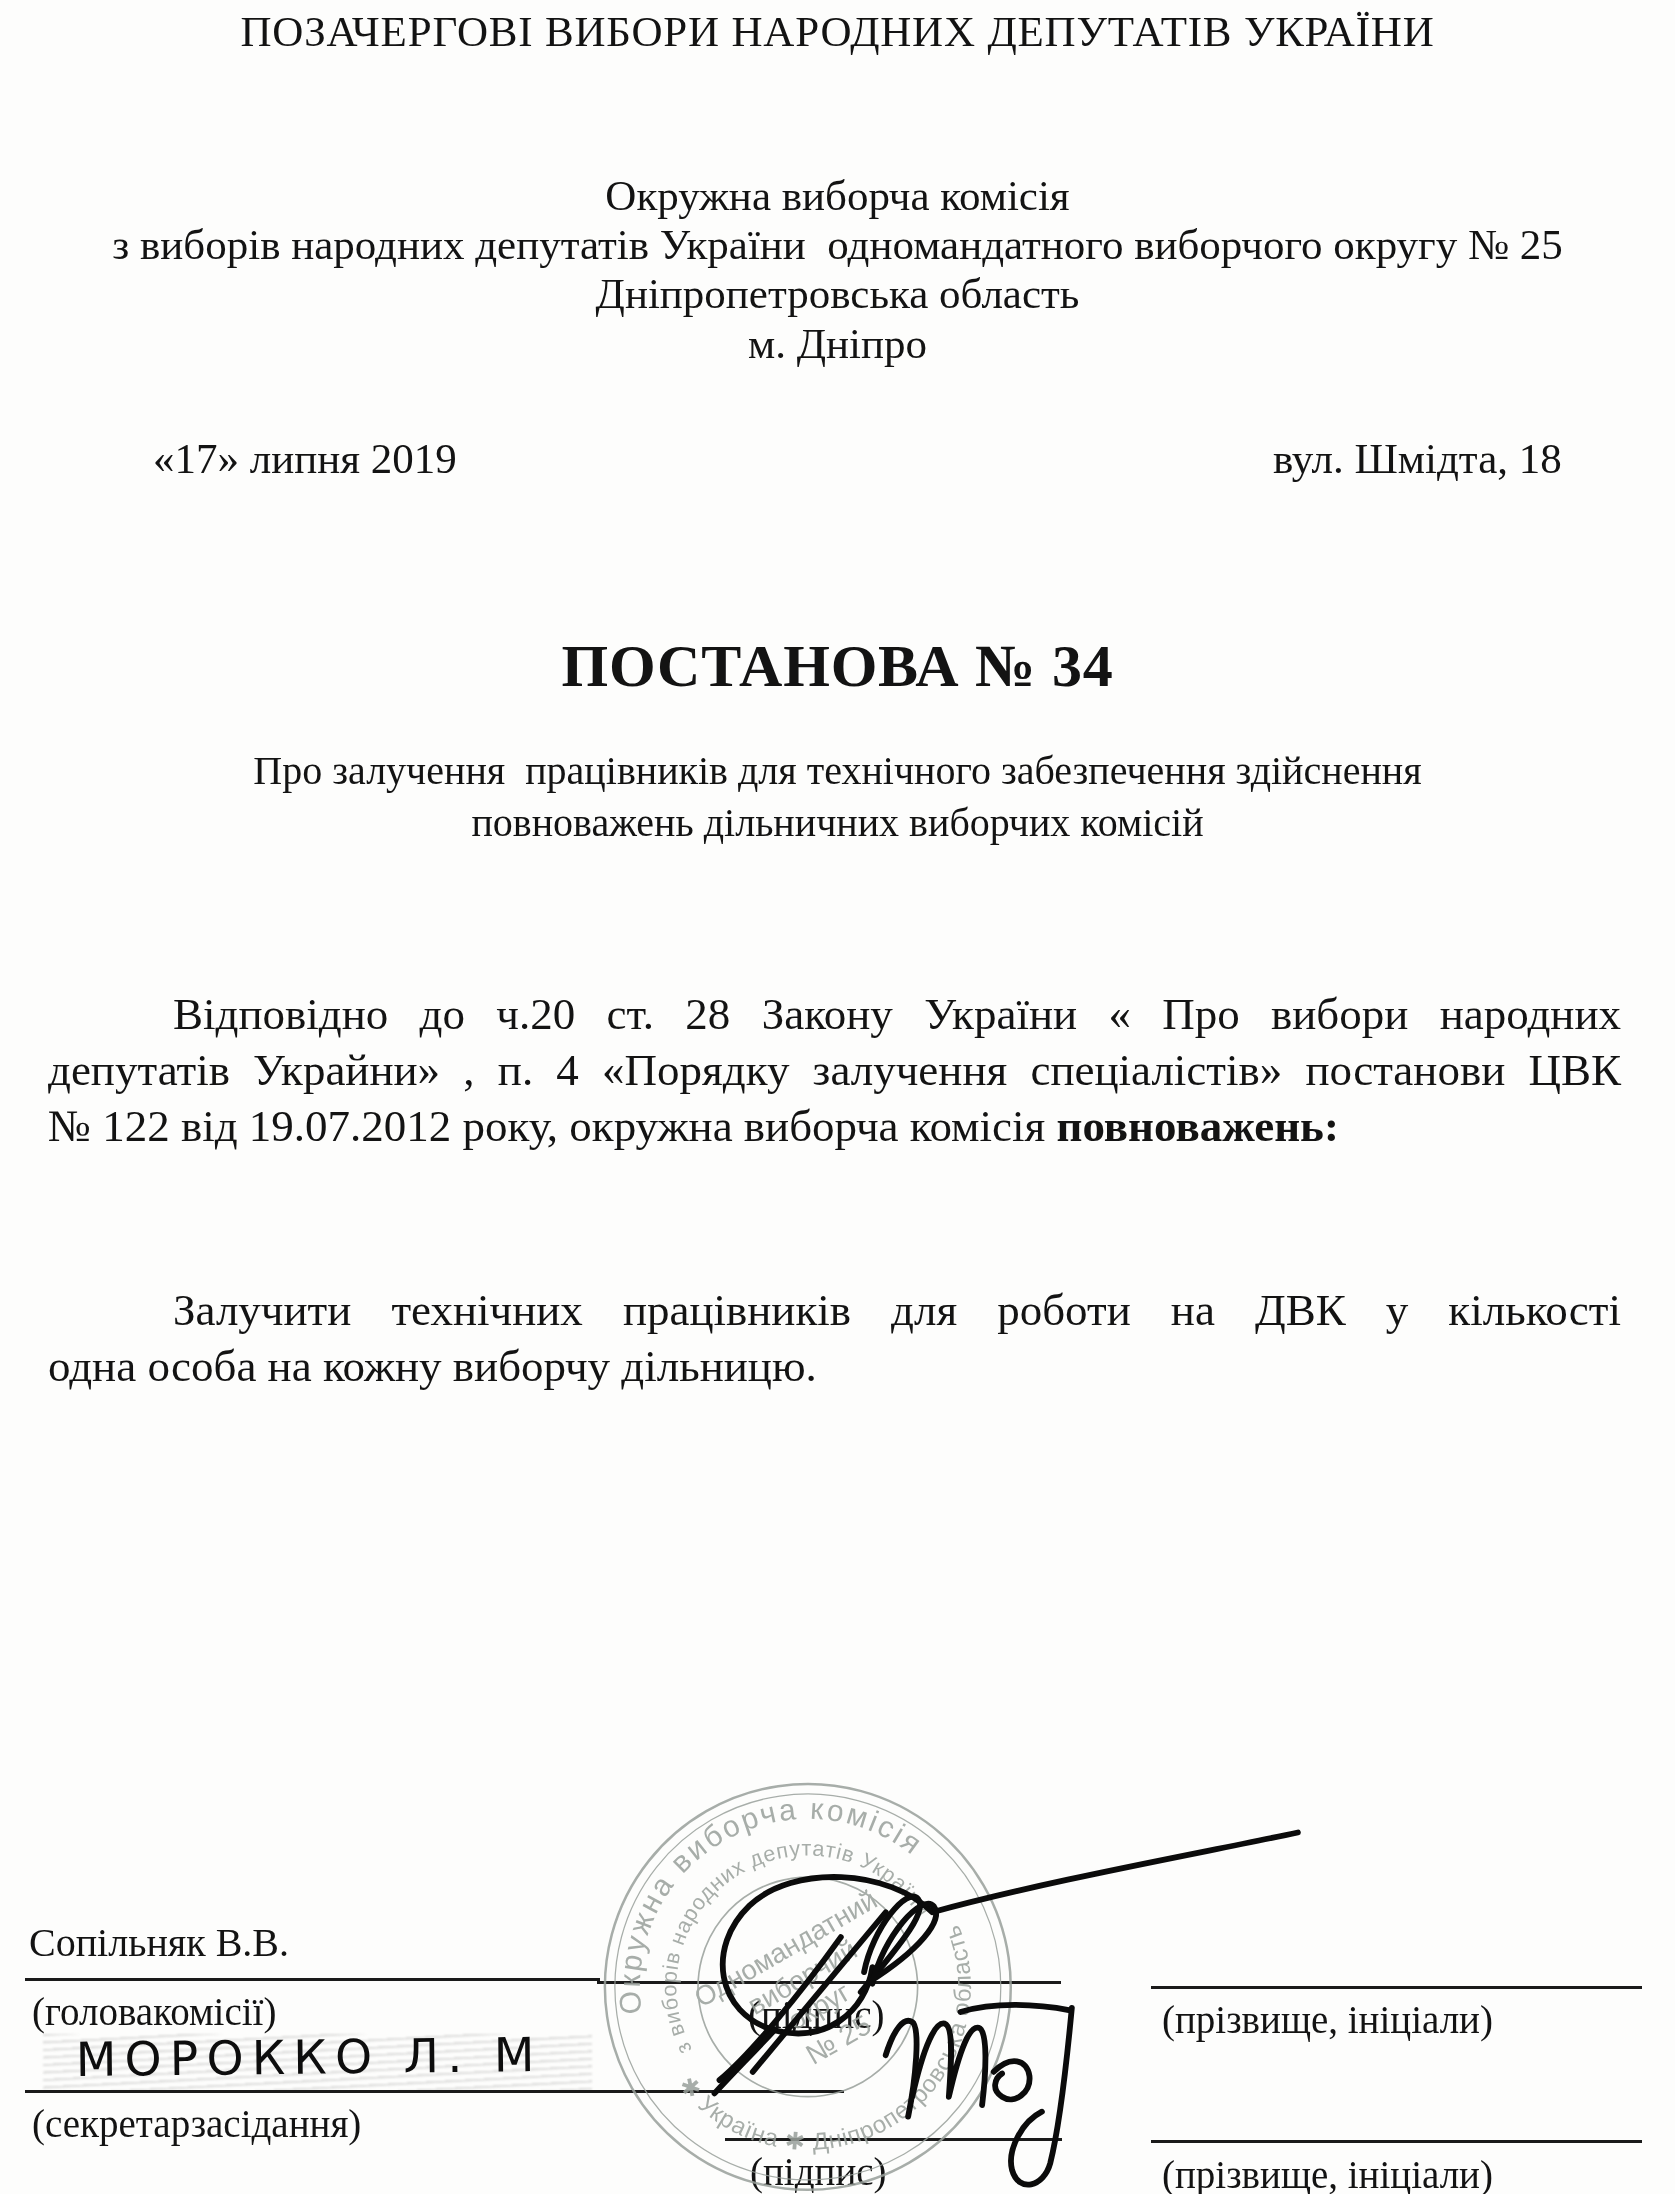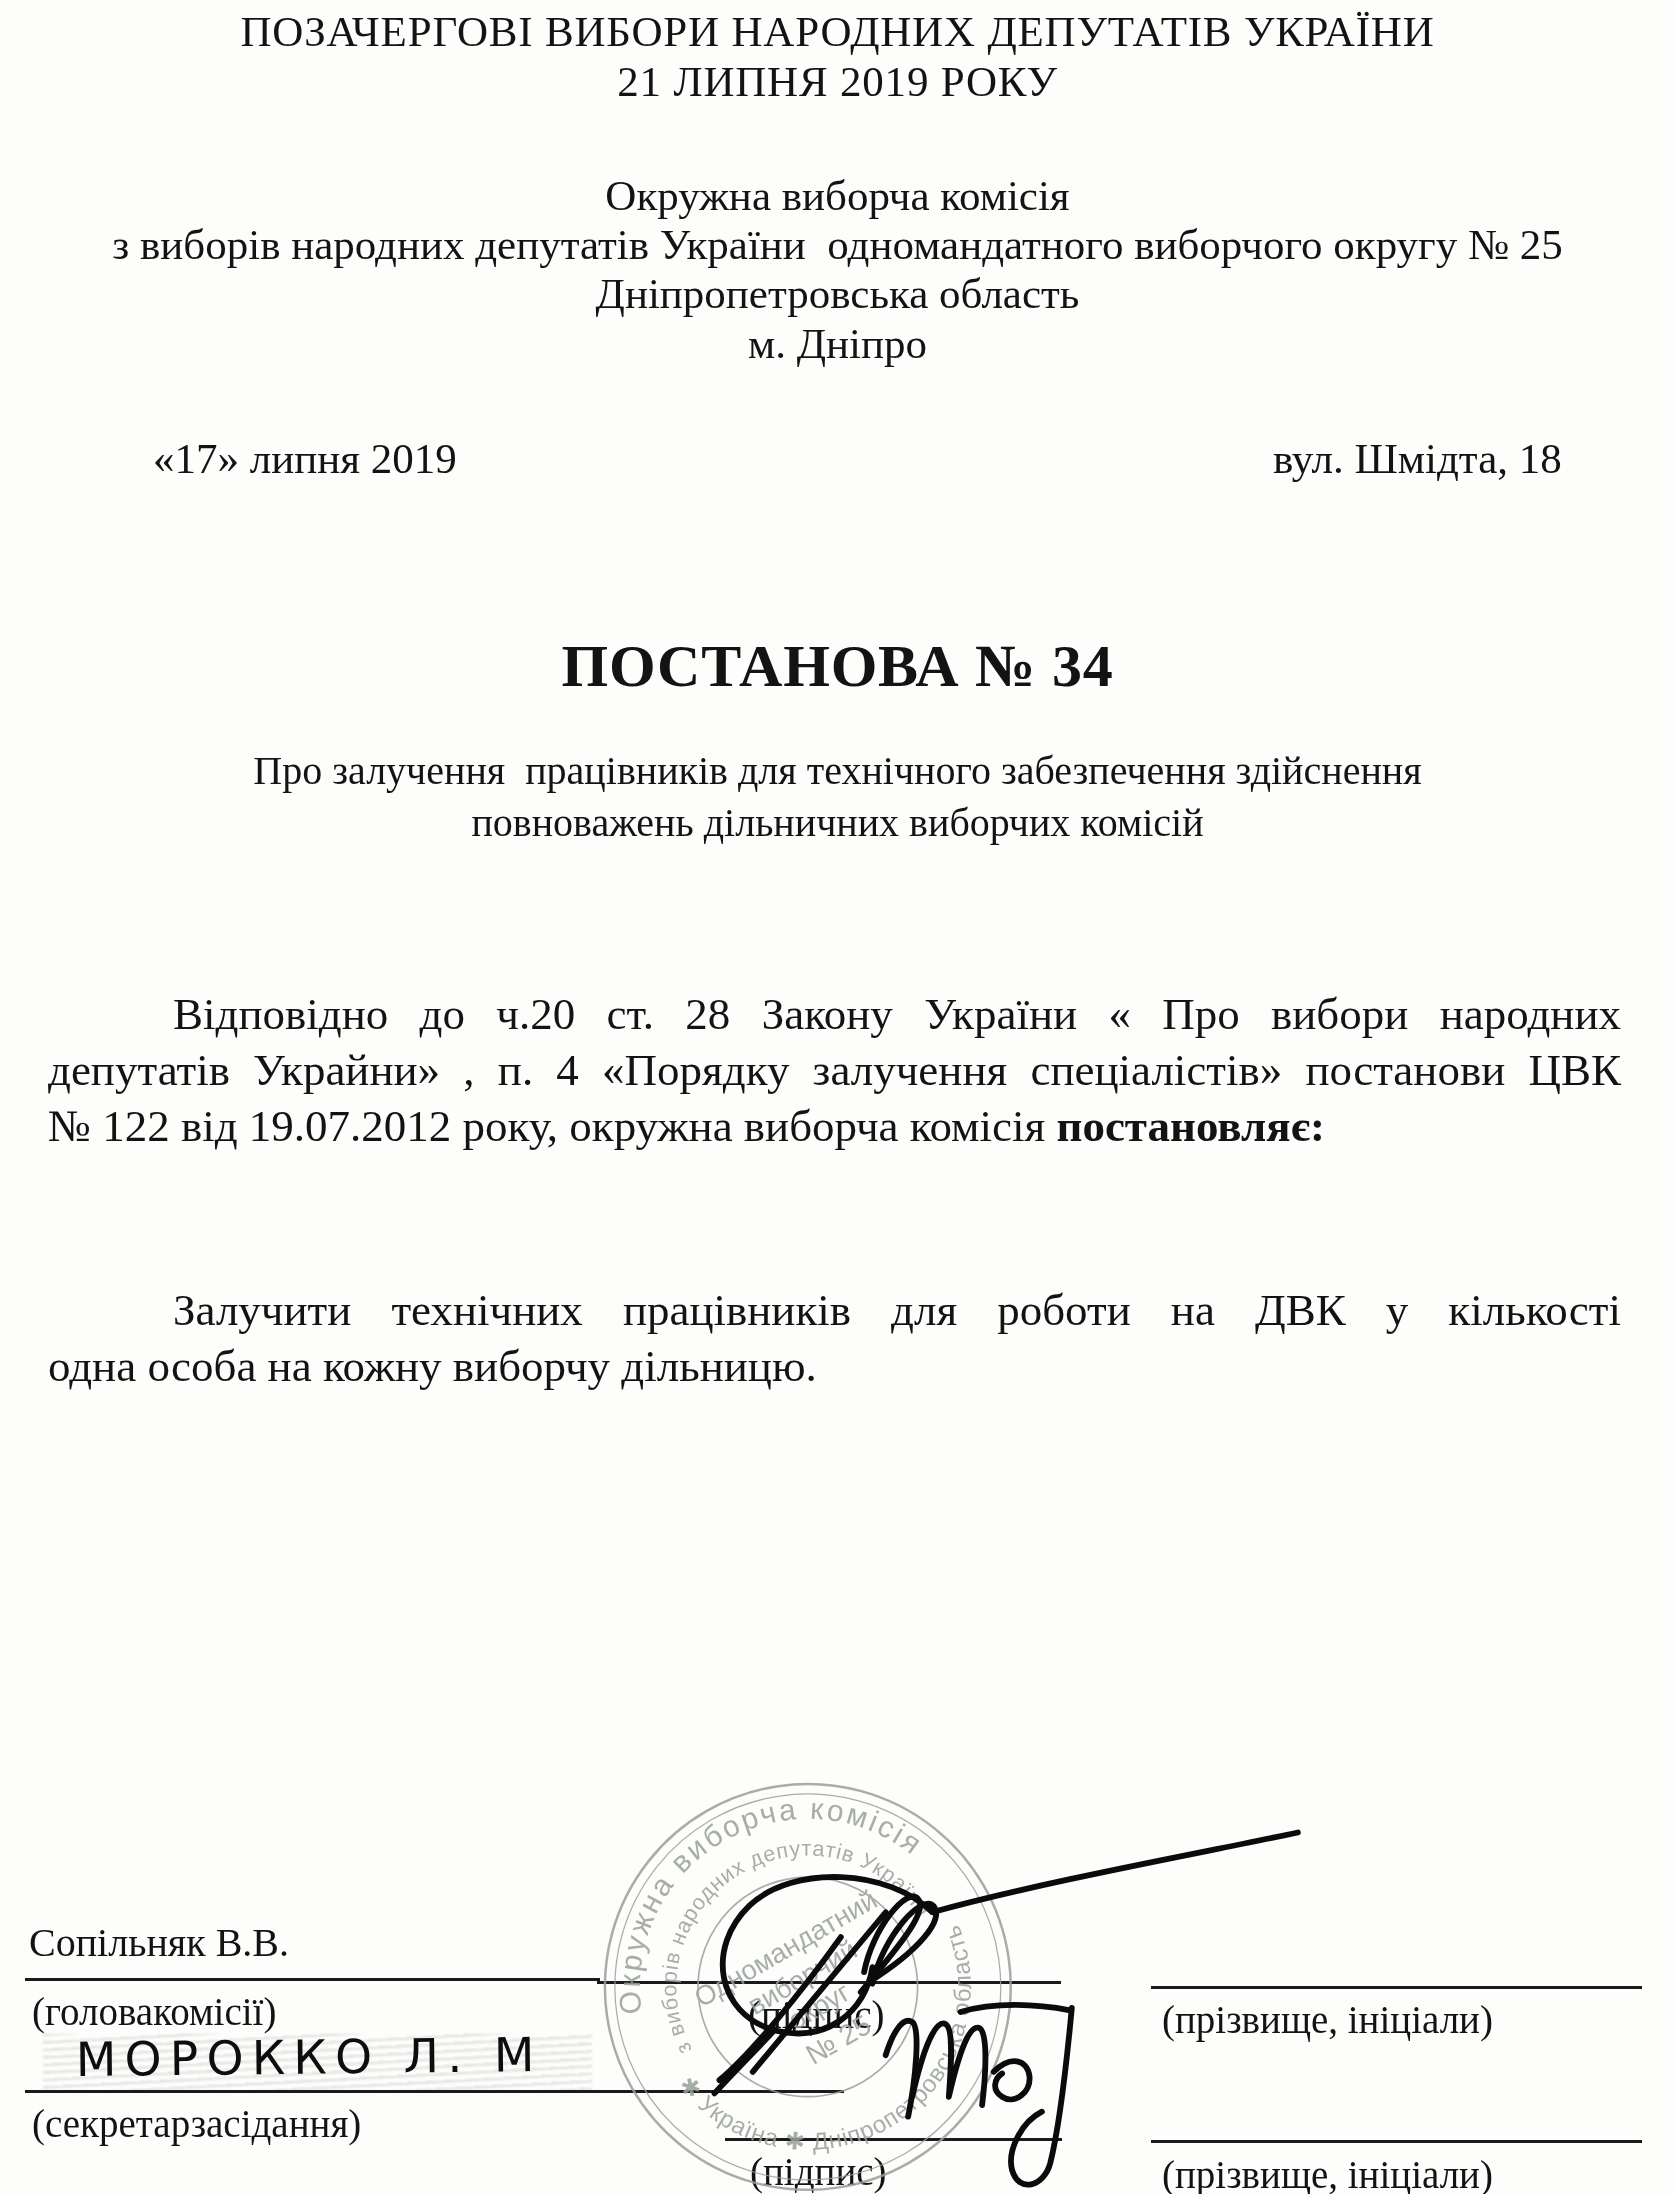--- a/index.html
+++ b/index.html
@@ -35,39 +35,38 @@
   .stamp-svg{position:absolute;left:565px;top:1769px;}
   .sign-svg{position:absolute;left:540px;top:1746px;}
   .stamp-text{font-family:"Liberation Sans", sans-serif;}
 </style>
 </head>
 <body>
 
 <div class="page">
 
   <div class="abs ctr h1" style="top:6.7px">ПОЗАЧЕРГОВІ ВИБОРИ НАРОДНИХ ДЕПУТАТІВ УКРАЇНИ</div>
-  <div class="abs ctr h1" style="top:57px">21 ЛИПНЯ 2019 РОКУ</div>
 
   <div class="abs ctr org" style="top:171px">Окружна виборча комісія</div>
   <div class="abs ctr org" style="top:220px">з виборів народних депутатів України  одномандатного виборчого округу № 25</div>
   <div class="abs ctr org" style="top:319px">м. Дніпро</div>
   <div class="abs ctr org" style="top:269px">Дніпропетровська область</div>
 
   <div class="abs meta" style="left:125px;top:434px">«17» липня 2019</div>
   <div class="abs meta" style="left:1245px;top:434px">вул. Шмідта, 18</div>
 
   <div class="abs ctr title" style="top:632px">ПОСТАНОВА № 34</div>
 
   <div class="abs ctr subj" style="top:747px">Про залучення  працівників для технічного забезпечення здійснення</div>
   <div class="abs ctr subj" style="top:799px">повноважень дільничних виборчих комісій</div>
 
   <div class="para" style="top:986px">
     <div class="pline jline indent abs-line">Відповідно  до ч.20 ст. 28 Закону України « Про вибори народних</div>
     <div class="pline jline">депутатів Украйни» , п. 4 «Порядку залучення спеціалістів»  постанови ЦВК</div>
-    <div class="pline"><span>№ 122 від 19.07.2012 року, окружна виборча комісія </span><span class="bold">постановляє:</span></div>
+    <div class="pline"><span>№ 122 від 19.07.2012 року, окружна виборча комісія </span><span class="bold">повноважень:</span></div>
   </div>
 
   <div class="para" style="top:1282px">
     <div class="pline jline indent">Залучити  технічних працівників  для  роботи  на  ДВК  у кількості</div>
     <div class="pline">одна особа  на кожну виборчу дільницю.</div>
   </div>
 
   <div class="abs signame" style="left:29px;top:1919px">Сопільняк В.В.</div>
   <div class="rule" style="left:25px;top:1978px;width:575px"></div>
   <div class="abs siglabel" style="left:32px;top:1989px">(головакомісії)</div>

